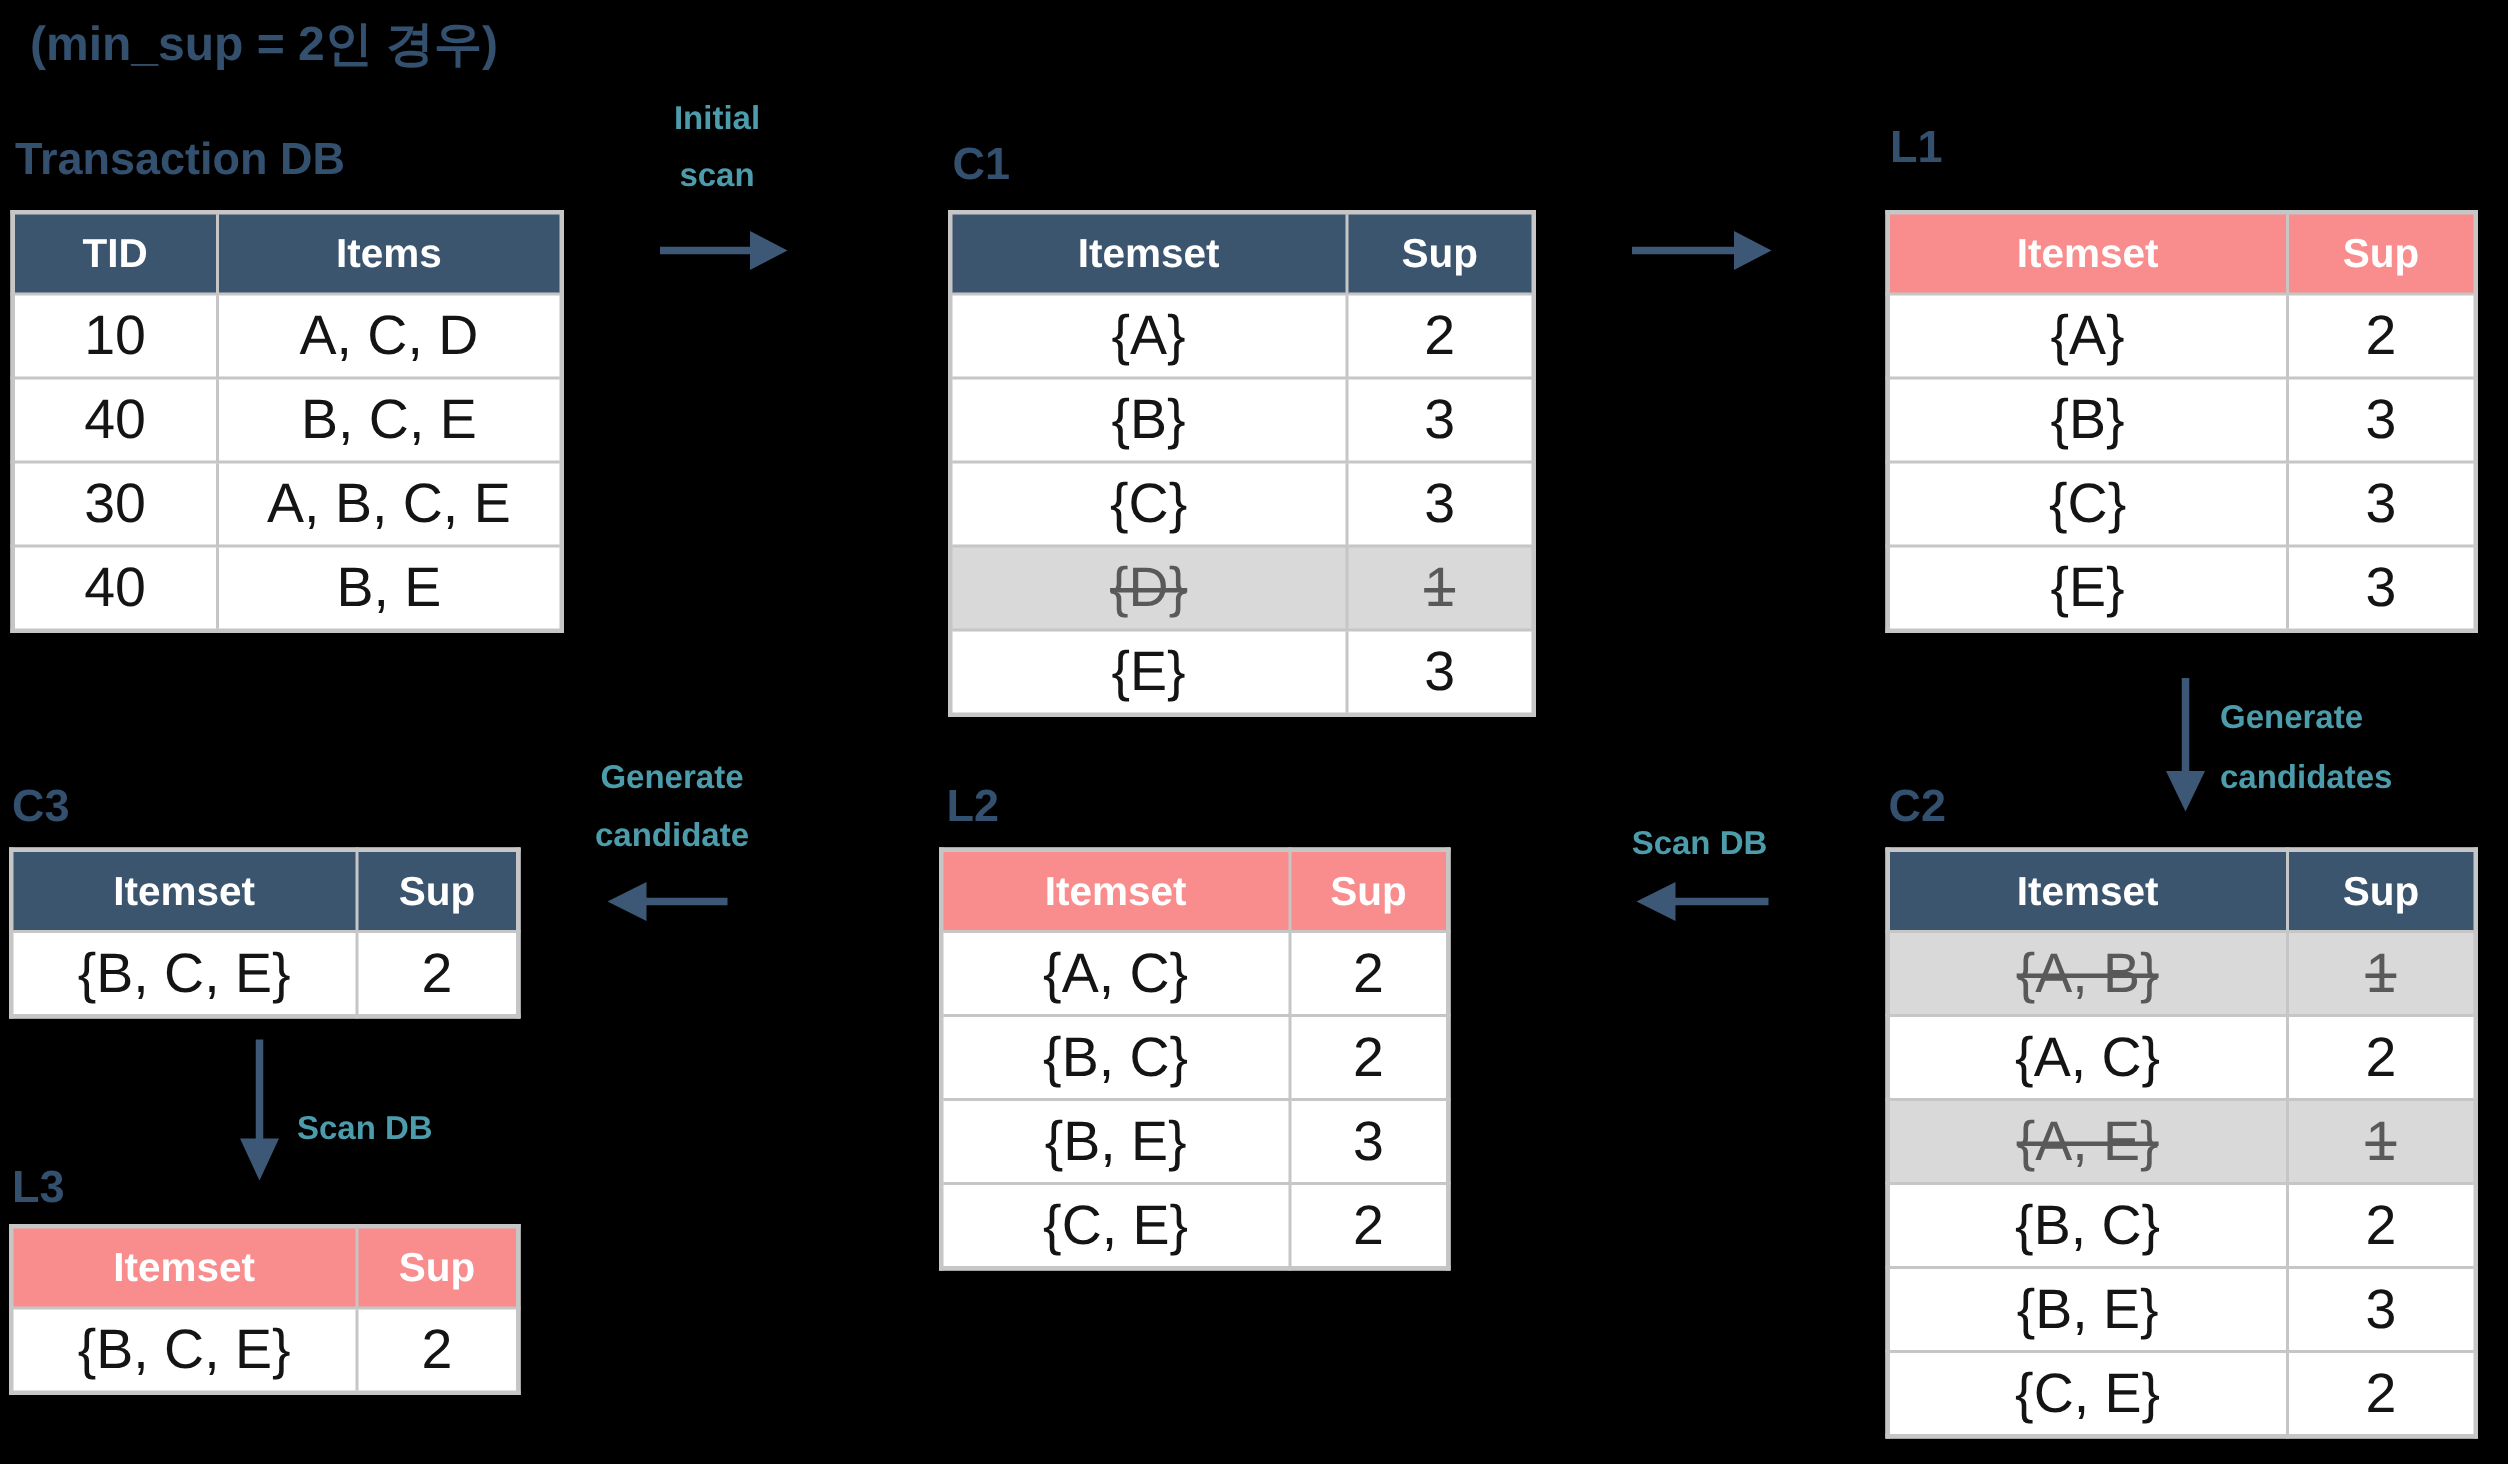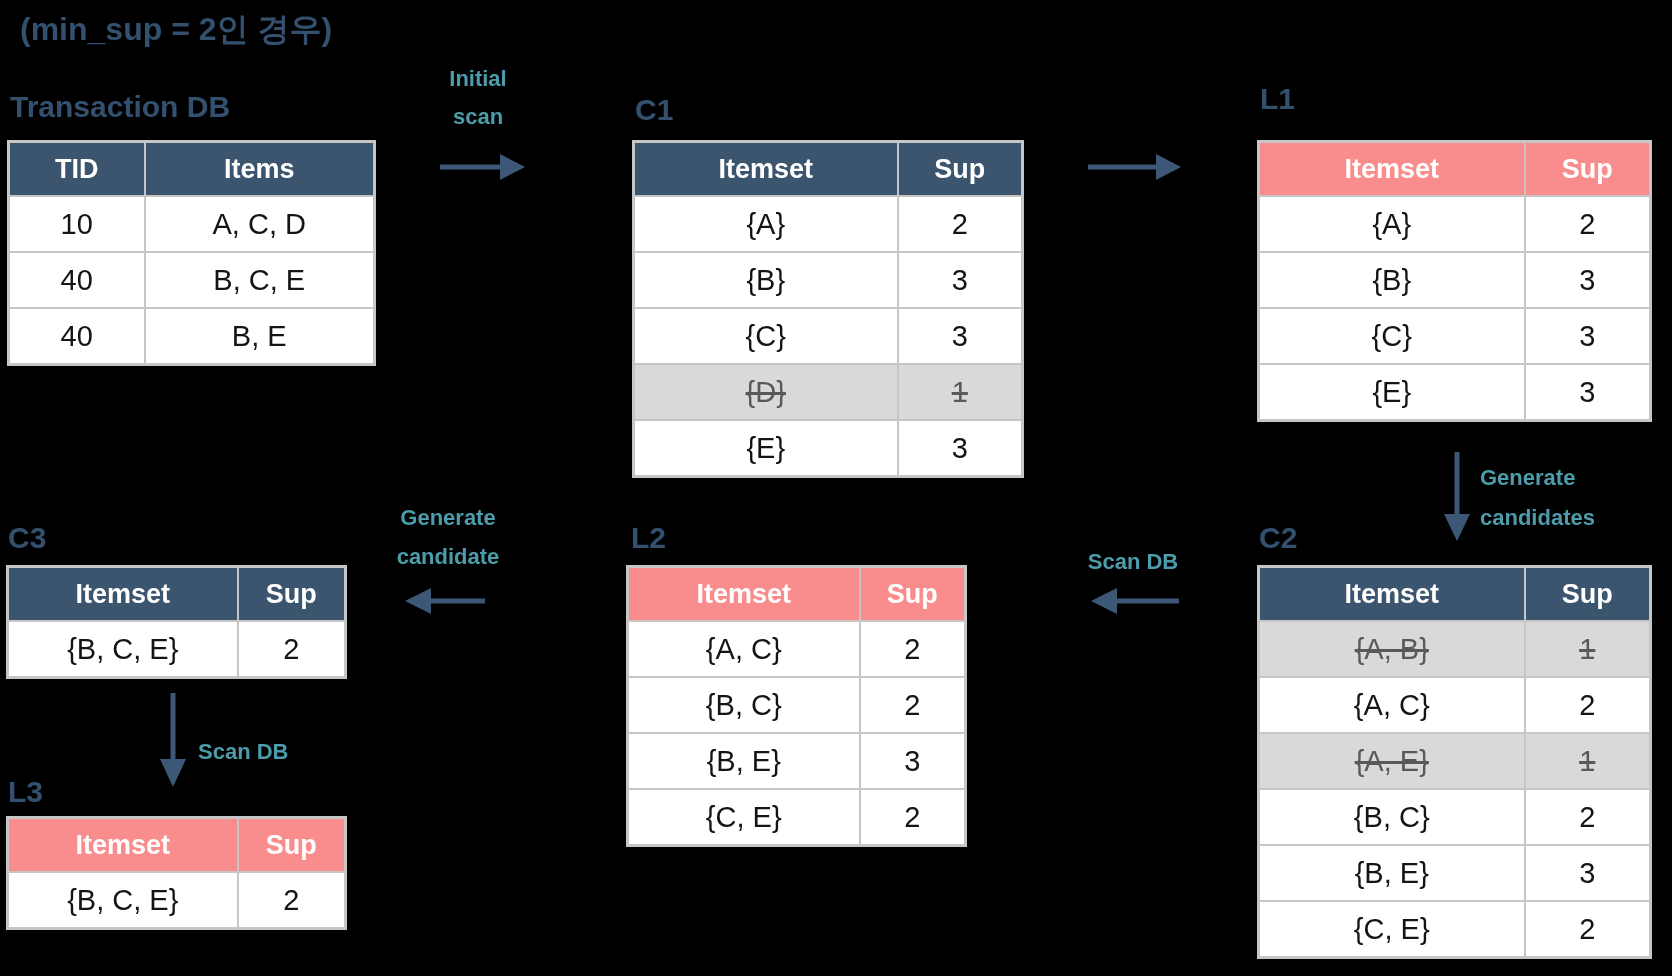--- a/index.html
+++ b/index.html
@@ -36,21 +36,21 @@
     border:3px solid var(--border);
   }
   table.tbl th{
     height:52px;font-size:27px;font-weight:bold;color:#fff;
     text-align:center;vertical-align:middle;border:2px solid var(--border);
     padding:0;
   }
   table.tbl.navy th{background:var(--navy-header);}
   table.tbl.pink th{background:var(--pink-header);}
   table.tbl td{
-    height:54px;font-size:29px;color:#141414;text-align:center;
+    height:54px;font-size:37px;color:#141414;text-align:center;
     vertical-align:middle;border:2px solid var(--border);padding:0;
     background:#fff;font-weight:normal;
   }
   table.tbl tr.pruned td{
     background:var(--pruned-bg);color:var(--pruned-text);
     text-decoration:line-through;
     text-decoration-thickness:3px;
   }
   svg.arrow{display:block;overflow:visible;}
 </style>
@@ -72,20 +72,24 @@
       </tr>
     </thead>
     <tbody>
       <tr>
         <td>10</td>
         <td>A, C, D</td>
       </tr>
       <tr>
         <td>40</td>
         <td>B, C, E</td>
+      </tr>
+      <tr>
+        <td>30</td>
+        <td>A, B, C, E</td>
       </tr>
       <tr>
         <td>40</td>
         <td>B, E</td>
       </tr>
     </tbody>
   </table>
 
 <div class="abs teal center" style="left:408px;top:60px;width:140px;line-height:38px;">
   <div>Initial</div>

